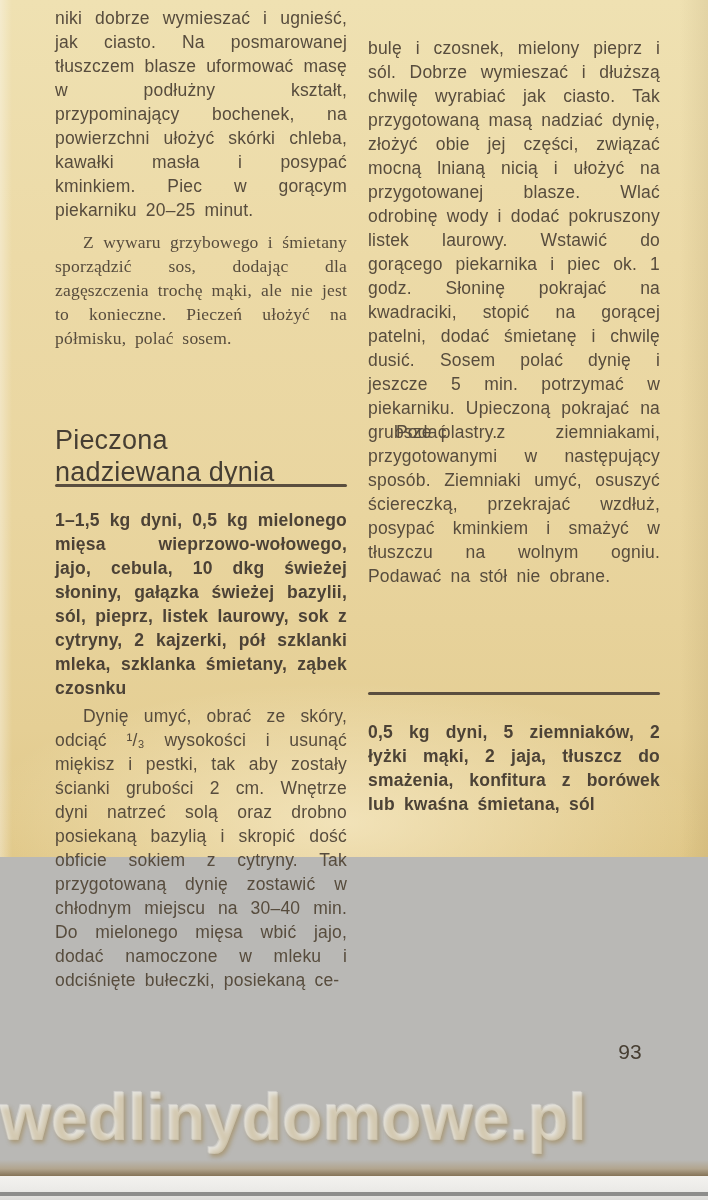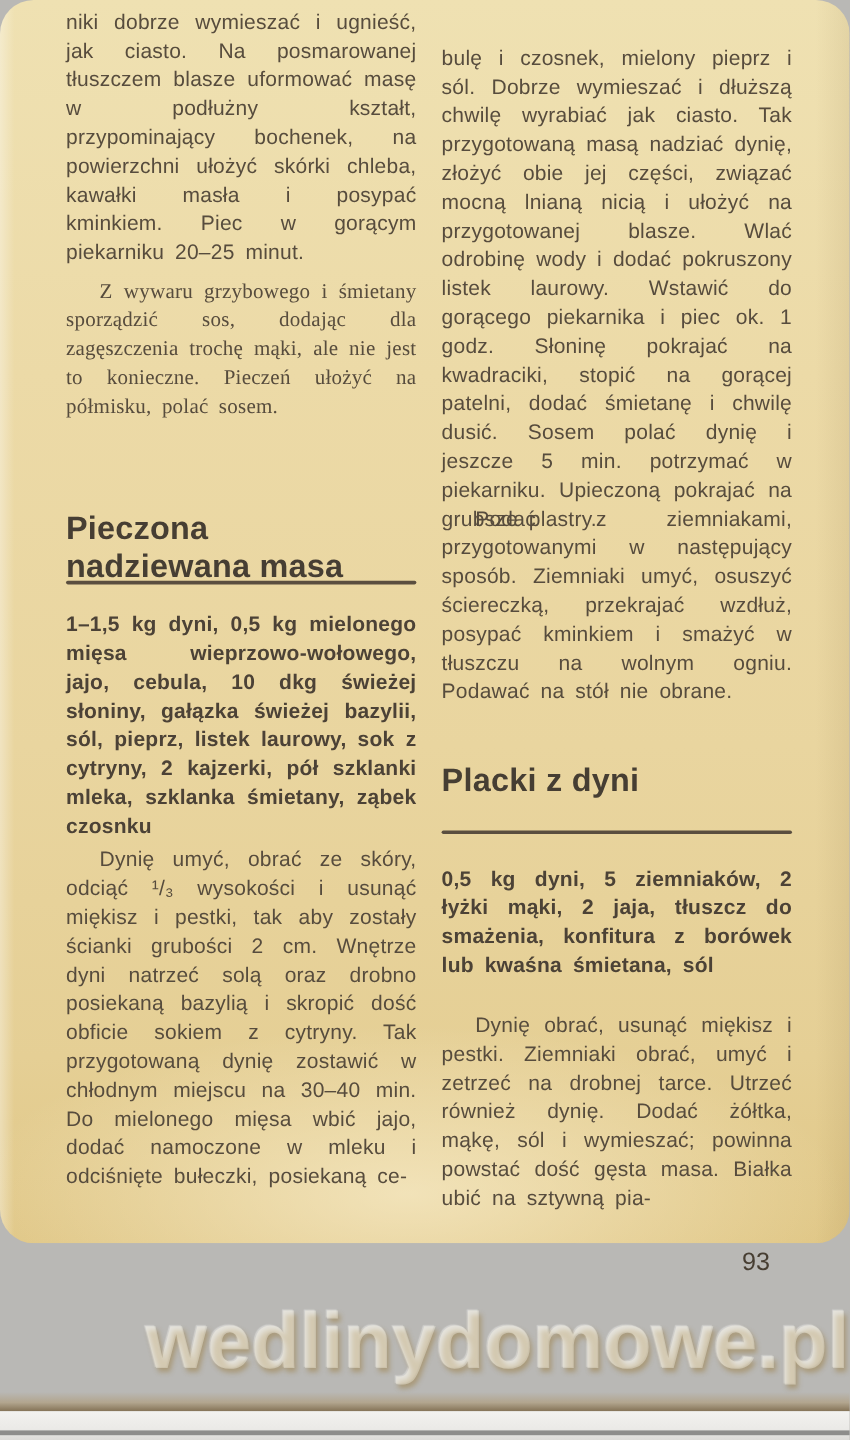--- a/index.html
+++ b/index.html
@@ -6,27 +6,26 @@
   body{
     width:708px;height:1200px;
     font-family:"Liberation Sans","DejaVu Sans",sans-serif;
     background:#b9b8b5;
     position:relative;overflow:hidden;
   }
   .scan{position:absolute;inset:0;width:708px;height:1200px;}
 
   
   .paper{
-    position:absolute;left:0;top:0;width:708px;height:1036px;
+    position:absolute;left:0;top:0;width:708px;height:857px;
     background:
       radial-gradient(ellipse 520px 200px at 48% 96%, rgba(255,247,222,0.55), rgba(255,247,222,0) 70%),
       linear-gradient(90deg, rgba(255,255,255,0.35), rgba(255,255,255,0) 12px),
       linear-gradient(90deg, rgba(0,0,0,0) 96%, rgba(120,95,50,0.10) 100%),
       linear-gradient(180deg,#efe1b2 0%,#ecdaa7 30%,#e9d59f 60%,#e5cf95 85%,#e0c787 100%);
-    border-radius: 28px;
   }
   
   .paper-edge{
     position:absolute;left:0;top:1160px;width:708px;height:16px;
     background:linear-gradient(180deg, rgba(170,135,75,0) 0%, rgba(165,130,70,0.35) 55%, rgba(115,92,55,0.75) 100%);
   }
   
   .scan-bottom{
     position:absolute;left:0;top:1176px;width:708px;height:24px;
     background:linear-gradient(180deg,#f3f2ef 0%,#ebeae7 60%,#dcdbd8 100%);
@@ -45,74 +44,72 @@
   .body{
     font-size:17.5px;line-height:24px;
     color:#574c3d;
     text-align:justify;
     word-spacing:4px;letter-spacing:0.2px;
   }
   .indent{text-indent:28px;}
   .bold{font-weight:bold;color:#4c4236;}
 
   .recipe-head{
-    font-weight:bold;font-size:27px;line-height:32px;
+    font-weight:normal;font-size:27px;line-height:32px;
     color:#463e33;letter-spacing:0.2px;
   }
   .rule{height:3px;background:#5a4e3f;border-radius:2px;}
 
   
   .pos-l1{top:6px;}  .pos-l2{top:230px;font-family:Liberation Serif, serif;} .pos-l3{top:424px;}
   .pos-l4{top:484px;}.pos-l5{top:508px;} .pos-l6{top:704px;}
   .pos-r1{top:10px;margin-top:26px;} .pos-r2{top:420px;} .pos-r3{top:634px;}
   .pos-r4{top:692px;}.pos-r5{top:720px;} .pos-r6{top:842px;}
 
   .page-number{
     position:absolute;left:608px;top:1040px;width:44px;
     font-weight:normal;font-size:21px;color:#473e32;text-align:center;
   }
 
   
   .watermark{
     position:absolute;left:0;top:1082px;width:708px;
-    text-align:right;
+    text-align:left;
     font-weight:bold;font-size:66px;line-height:70px;letter-spacing:0px;
     color:rgba(255,252,240,0.38);
     text-shadow:2px 3px 4px rgba(150,117,50,0.45), -1px -1px 1px rgba(255,255,255,0.40);
     white-space:nowrap;
   }
 </style>
 </head>
 <body>
 
 <div class="scan">
 
   <div class="paper">
 
     <div class="col col-left">
       <p class="blk body pos-l1">niki dobrze wymieszać i ugnieść, jak ciasto. Na posmarowanej tłuszczem blasze uformować masę w podłużny kształt, przypominający bochenek, na powierzchni ułożyć skórki chleba, kawałki masła i posypać kminkiem. Piec w gorącym piekarniku 20–25 minut.</p>
       <p class="blk body indent pos-l2">Z wywaru grzybowego i śmietany sporządzić sos, dodając dla zagęszczenia trochę mąki, ale nie jest to konieczne. Pieczeń ułożyć na półmisku, polać sosem.</p>
       <div class="blk recipe-head pos-l3">
         <div>Pieczona</div>
-        <div>nadziewana masa</div>
+        <div>nadziewana dynia</div>
       </div>
       <div class="blk rule pos-l4"></div>
       <p class="blk body bold pos-l5">1–1,5 kg dyni, 0,5 kg mielonego mięsa wieprzowo-wołowego, jajo, cebula, 10 dkg świeżej słoniny, gałązka świeżej bazylii, sól, pieprz, listek laurowy, sok z cytryny, 2 kajzerki, pół szklanki mleka, szklanka śmietany, ząbek czosnku</p>
       <p class="blk body indent pos-l6">Dynię umyć, obrać ze skóry, odciąć ¹/₃ wysokości i usunąć miękisz i pestki, tak aby zostały ścianki grubości 2 cm. Wnętrze dyni natrzeć solą oraz drobno posiekaną bazylią i skropić dość obficie sokiem z cytryny. Tak przygotowaną dynię zostawić w chłodnym miejscu na 30–40 min. Do mielonego mięsa wbić jajo, dodać namoczone w mleku i odciśnięte bułeczki, posiekaną ce-</p>
     </div>
 
     <div class="col col-right">
       <p class="blk body pos-r1">bulę i czosnek, mielony pieprz i sól. Dobrze wymieszać i dłuższą chwilę wyrabiać jak ciasto. Tak przygotowaną masą nadziać dynię, złożyć obie jej części, związać mocną lnianą nicią i ułożyć na przygotowanej blasze. Wlać odrobinę wody i dodać pokruszony listek laurowy. Wstawić do gorącego piekarnika i piec ok. 1 godz. Słoninę pokrajać na kwadraciki, stopić na gorącej patelni, dodać śmietanę i chwilę dusić. Sosem polać dynię i jeszcze 5 min. potrzymać w piekarniku. Upieczoną pokrajać na grubsze plastry.</p>
       <p class="blk body indent pos-r2">Podać z ziemniakami, przygotowanymi w następujący sposób. Ziemniaki umyć, osuszyć ściereczką, przekrajać wzdłuż, posypać kminkiem i smażyć w tłuszczu na wolnym ogniu. Podawać na stół nie obrane.</p>
       <div class="blk recipe-head pos-r3">
-        <div>Placki z dyni</div>
       </div>
       <div class="blk rule pos-r4"></div>
       <p class="blk body bold pos-r5">0,5 kg dyni, 5 ziemniaków, 2 łyżki mąki, 2 jaja, tłuszcz do smażenia, konfitura z borówek lub kwaśna śmietana, sól</p>
-      <p class="blk body indent pos-r6">Dynię obrać, usunąć miękisz i pestki. Ziemniaki obrać, umyć i zetrzeć na drobnej tarce. Utrzeć również dynię. Dodać żółtka, mąkę, sól i wymieszać; powinna powstać dość gęsta masa. Białka ubić na sztywną pia-</p>
     </div>
 
     <div class="page-number">93</div>
 
     <div class="watermark">wedlinydomowe.pl</div>
 
     <div class="paper-edge"></div>
   </div>
 
   <div class="scan-bottom">

